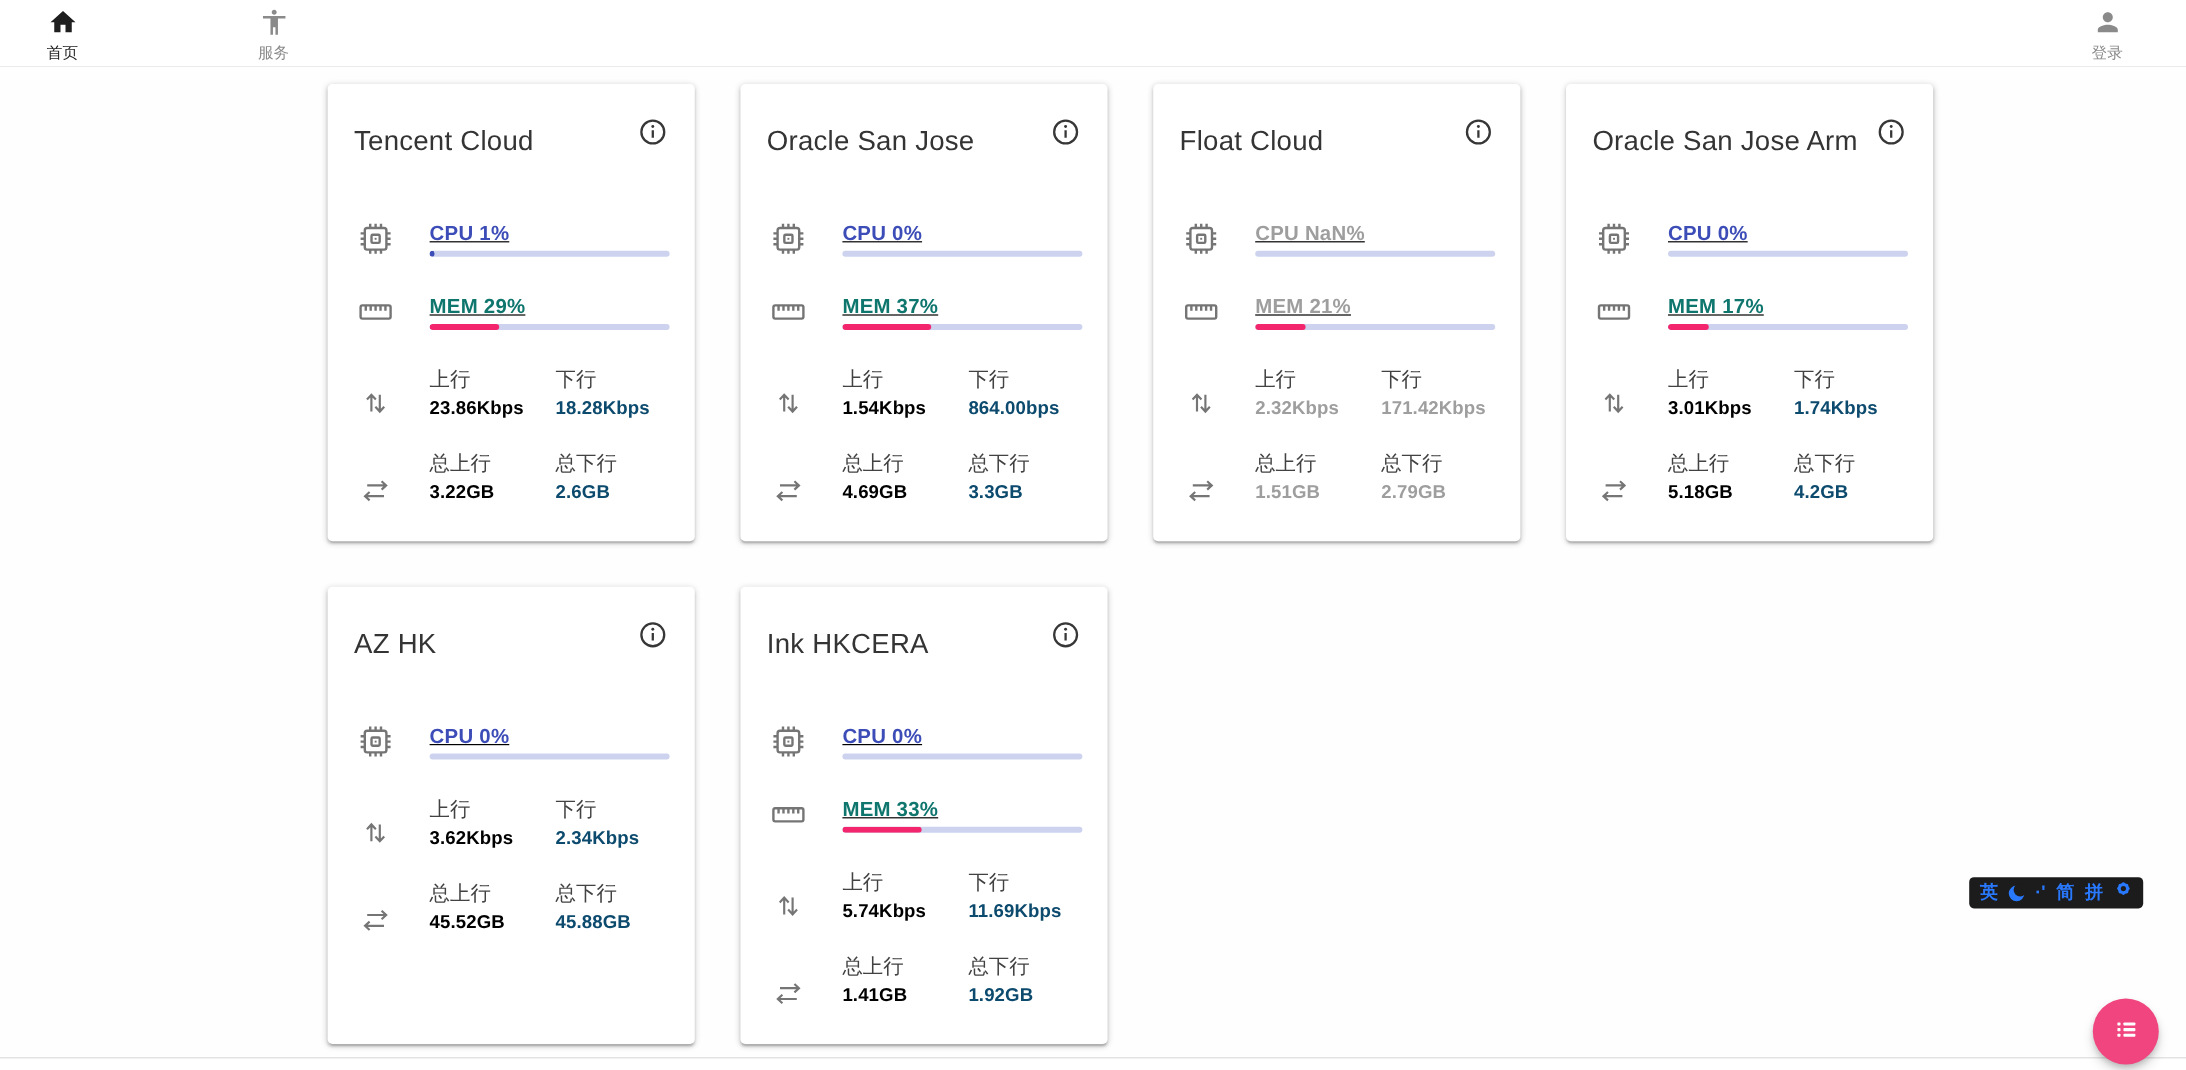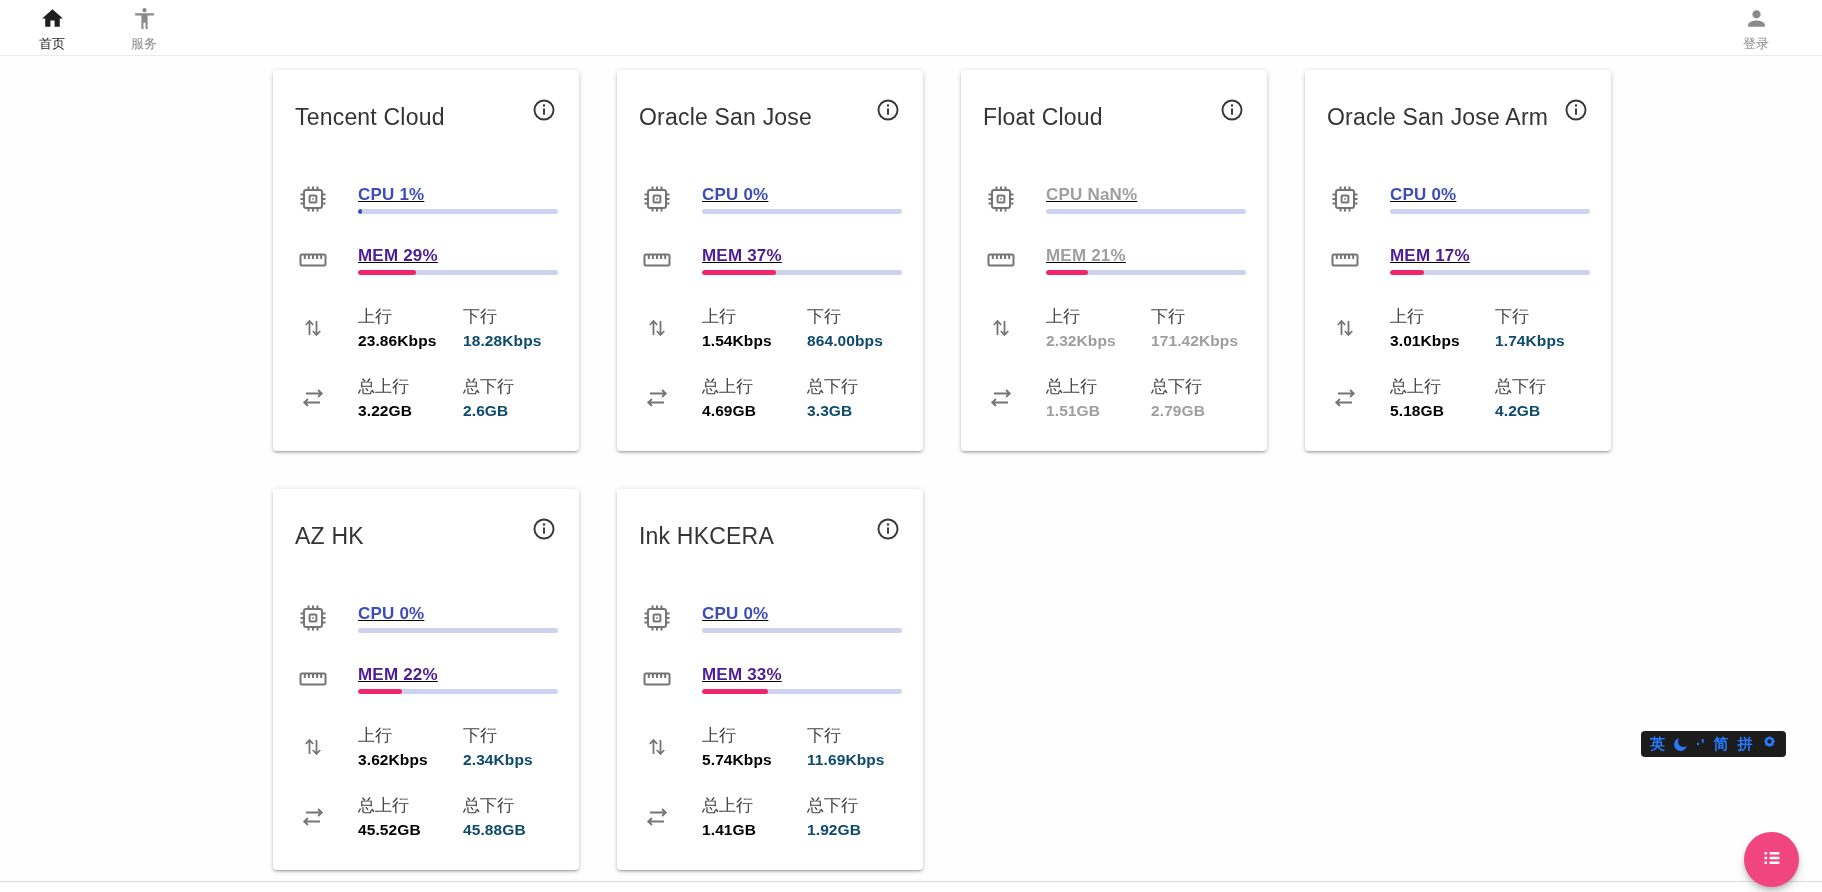--- a/index.html
+++ b/index.html
@@ -6,21 +6,21 @@
   body{
     width:1822px;height:892px;overflow:hidden;position:relative;
     background:#ffffff;font-family:"Liberation Sans","DejaVu Sans",sans-serif;
     -webkit-font-smoothing:antialiased;
   }
   
   .navbar{
     height:55px;background:#ffffff;border-bottom:1px solid #ebebeb;
     display:flex;align-items:center;justify-content:space-between;
   }
-  .nav-left{display:flex;align-items:flex-end;margin-left:22px;gap:32px;}
+  .nav-left{display:flex;align-items:flex-end;margin-left:22px;gap:116px;}
   .nav-right{margin-right:36px;}
   .nav-tab{
     display:flex;flex-direction:column;align-items:center;justify-content:center;
     width:60px;cursor:pointer;background:none;border:none;padding:4px 0 2px 0;
   }
   .nav-tab .nav-label{font-size:13px;margin-top:2px;line-height:15px;}
   .nav-tab.active{color:#1f1f1f;}
   .nav-tab.inactive{color:#8a8a8a;}
   .nav-tab.active .nav-label{color:#1f1f1f;}
   .nav-tab.inactive .nav-label{color:#8a8a8a;}
@@ -39,26 +39,26 @@
     box-shadow:0 1px 5px rgba(0,0,0,.2),0 2px 2px rgba(0,0,0,.12),0 3px 1px -2px rgba(0,0,0,.10);
   }
   .card-head{display:flex;justify-content:space-between;align-items:flex-start;padding-left:6px;}
   .card-title{
     margin:7px 0 0 0;font-size:23px;font-weight:400;color:#343434;letter-spacing:.2px;line-height:27px;
   }
   .info-btn{background:none;border:none;padding:0;margin:0;width:28px;height:28px;cursor:pointer;color:#373737;}
   .metrics{margin-top:53px;}
   .m-row{display:flex;align-items:center;}
   .m-row.meter{margin-bottom:31px;text-decoration:underline;}
-  .m-row.net{margin-bottom:26px;}
+  .m-row.net{margin-bottom:26px;align-items:flex-end;}
   .icn{width:48px;margin-right:21px;display:flex;justify-content:center;color:#757575;flex:none;}
   .m-content{flex:1;min-width:0;}
   .meter-label{font-size:17px;font-weight:bold;line-height:20px;letter-spacing:.2px;}
   .meter-label.cpu{color:#3d4db7;}
-  .meter-label.mem{color:#4c1d95;}
+  .meter-label.mem{color:#0f766e;}
   .bar{margin-top:4px;height:5px;border-radius:3px;background:#cdd3ee;overflow:hidden;position:relative;}
   .fill{height:5px;border-radius:3px;width:0;}
   .fill.cpu{background:#3d4db7;}
   .fill.mem{background:#f3256d;}
   .cols{display:flex;}
   .col1{width:105px;flex:none;}
   .col2{flex:1;}
   .nlabel{font-size:17px;color:#424242;line-height:21px;}
   .nval{font-size:15.5px;font-weight:bold;margin-top:4px;line-height:19px;letter-spacing:.1px;}
   .nval.pink{color:#000000;}
@@ -512,34 +512,20 @@
           </svg>
         </span>
         <div class="m-content">
           <div class="meter-label cpu">CPU 0%</div>
           <div class="bar">
                 <div class="fill cpu" style="width: 0px;"></div>
               </div>
         </div>
       </div>
 
-      <div class="m-row meter">
-        <span class="icn">
-          <svg width="30" height="30" viewBox="0 0 30 30" fill="none" stroke="currentColor" stroke-width="2">
-            <rect x="2.5" y="9.5" width="25" height="11" rx="1.5"></rect>
-            <path d="M6.8 9.5v4.5M10.9 9.5v4.5M15 9.5v4.5M19.1 9.5v4.5M23.2 9.5v4.5"></path>
-          </svg>
-        </span>
-        <div class="m-content">
-          <div class="meter-label mem">MEM 22%</div>
-          <div class="bar">
-                <div class="fill mem" style="width: 22%;"></div>
-              </div>
-        </div>
-      </div>
 
       <div class="m-row net">
         <span class="icn">
           <svg width="26" height="28" viewBox="0 0 26 28" fill="none" stroke="currentColor" stroke-width="1.8">
             <path d="M9.5 21V7.5M5.8 11 9.5 7 13.2 11"></path>
             <path d="M16.5 7v13.5M12.8 17 16.5 21 20.2 17"></path>
           </svg>
         </span>
         <div class="m-content">
           <div class="cols">

